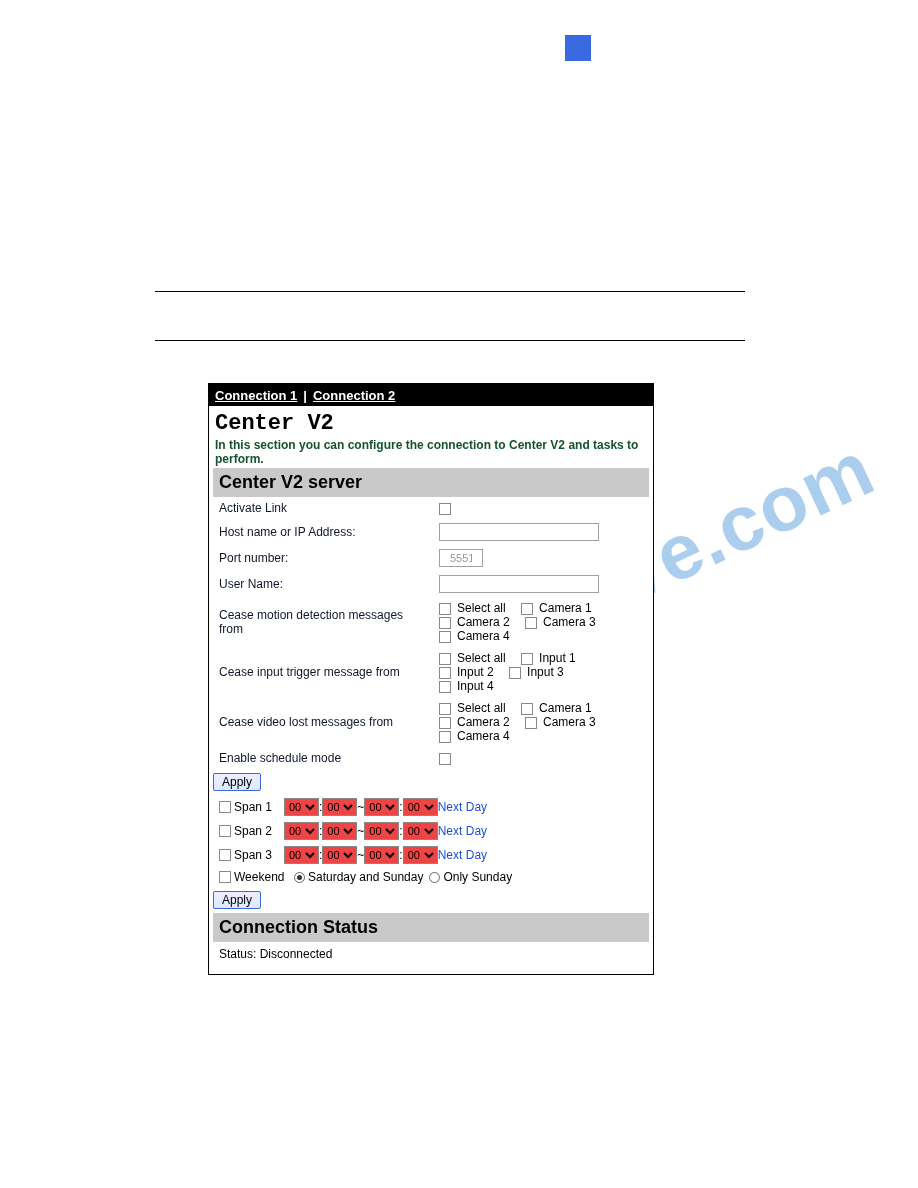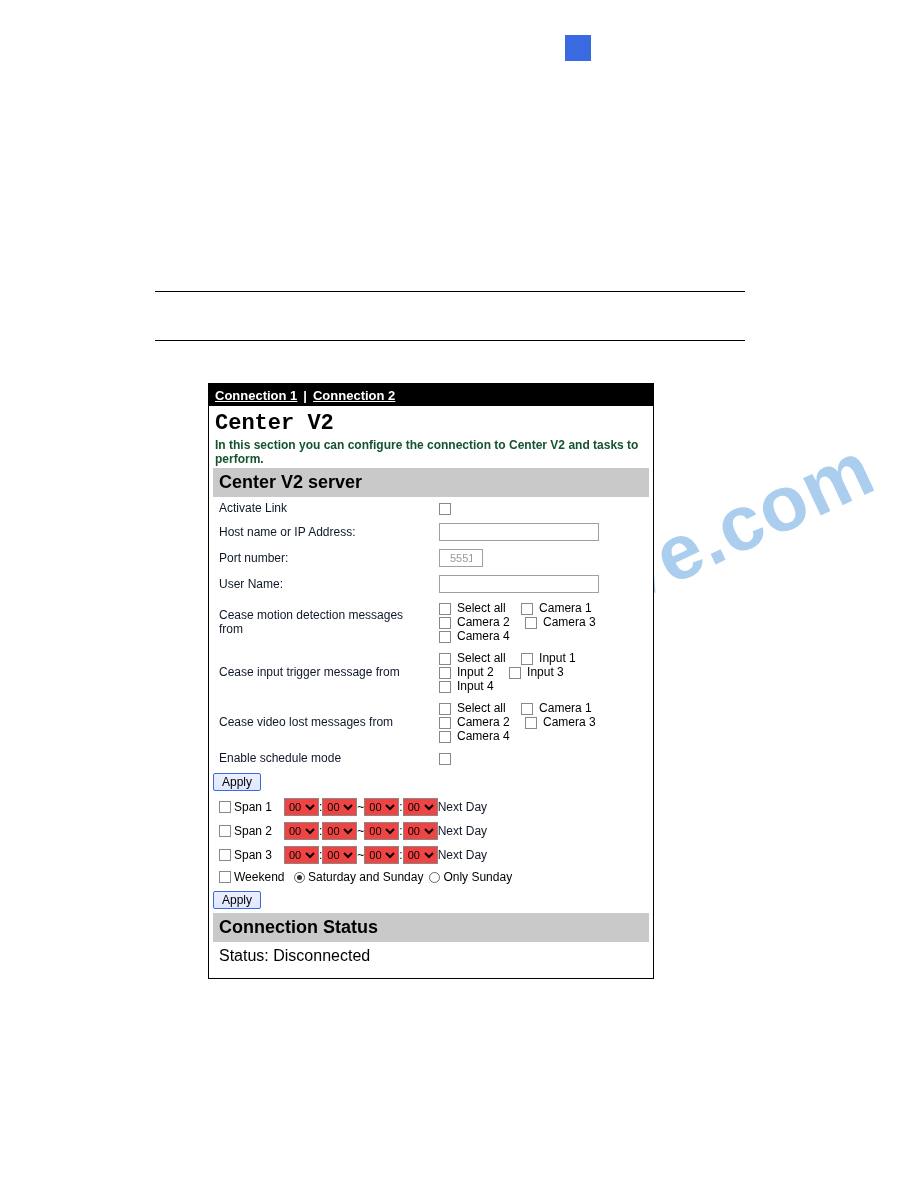--- a/index.html
+++ b/index.html
@@ -25,22 +25,22 @@
     input.port{width:44px;color:#999}
     input.wide{width:160px}
     .check{display:inline-block;width:12px;height:12px;border:1px solid #888;background:#fff;vertical-align:middle;margin-right:3px}
     .cb-line span{margin-right:6px;font-size:12px;white-space:nowrap}
     .apply{display:inline-block;border:1px solid #3a6ae2;background:linear-gradient(#eef,#dde8ff);padding:1px 8px;font-size:12px;border-radius:2px;margin:4px 0 4px 0}
     .sched-row{display:flex;align-items:center;padding:3px 6px;font-size:12px}
     .sched-row .sp{width:50px}
     select{border:1px solid #888;height:18px;font-size:11px;background:#ef4444}
     .radio{display:inline-block;width:11px;height:11px;border:1px solid #666;border-radius:50%;vertical-align:middle;margin-right:3px;position:relative}
     .radio.checked::after{content:"";position:absolute;top:2px;left:2px;width:5px;height:5px;background:#333;border-radius:50%}
-    .nextday{color:#0f172a}
-    .status-wrap{padding:5px 6px;font-size:16px}
+    .nextday{color:#1d4ed8}
+    .status-wrap{padding:5px 6px;font-size:12px}
   </style>
 </head>
 <body>
 
 <div class="page">
   <div class="blue-square"></div>
   <hr class="rule rule1">
   <hr class="rule rule2">
 
   <div class="watermark">manualshive.com</div>

